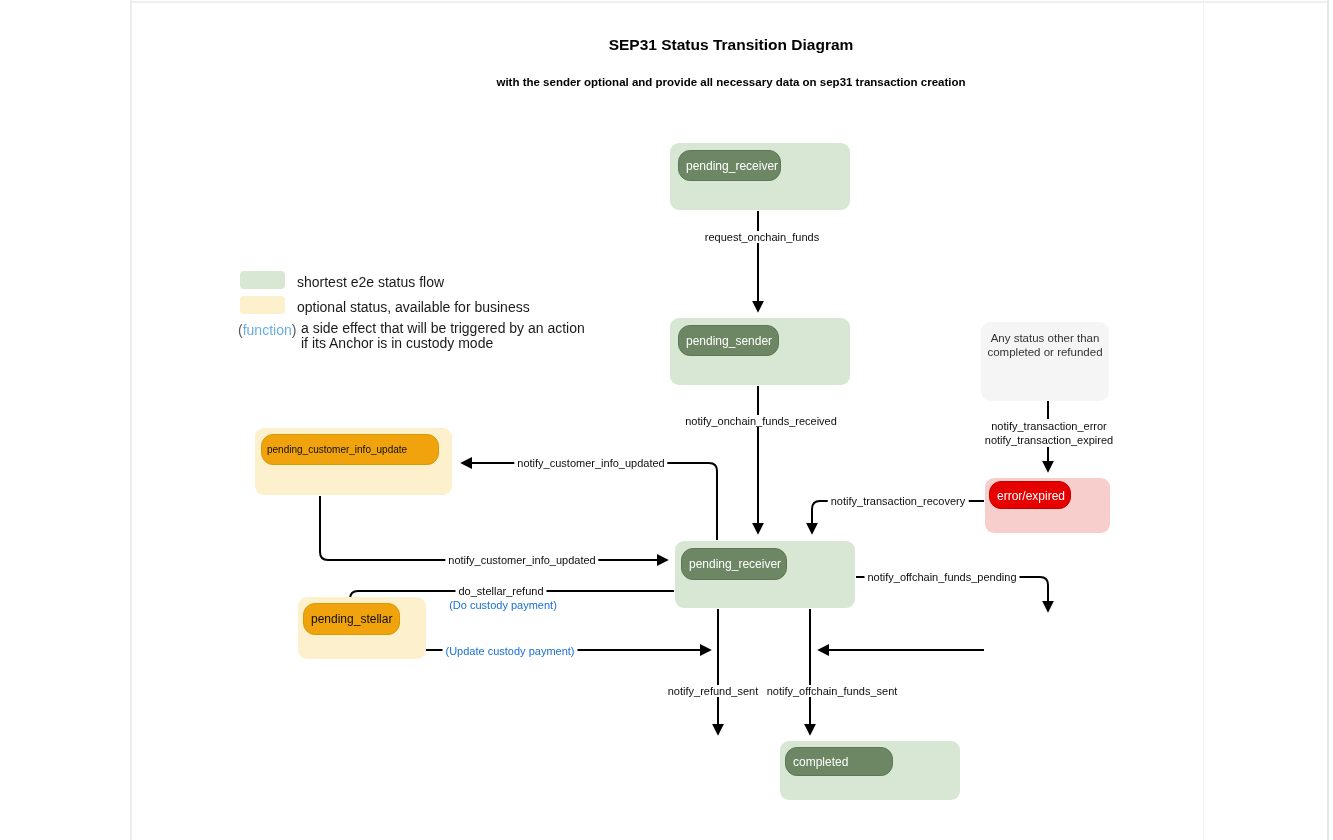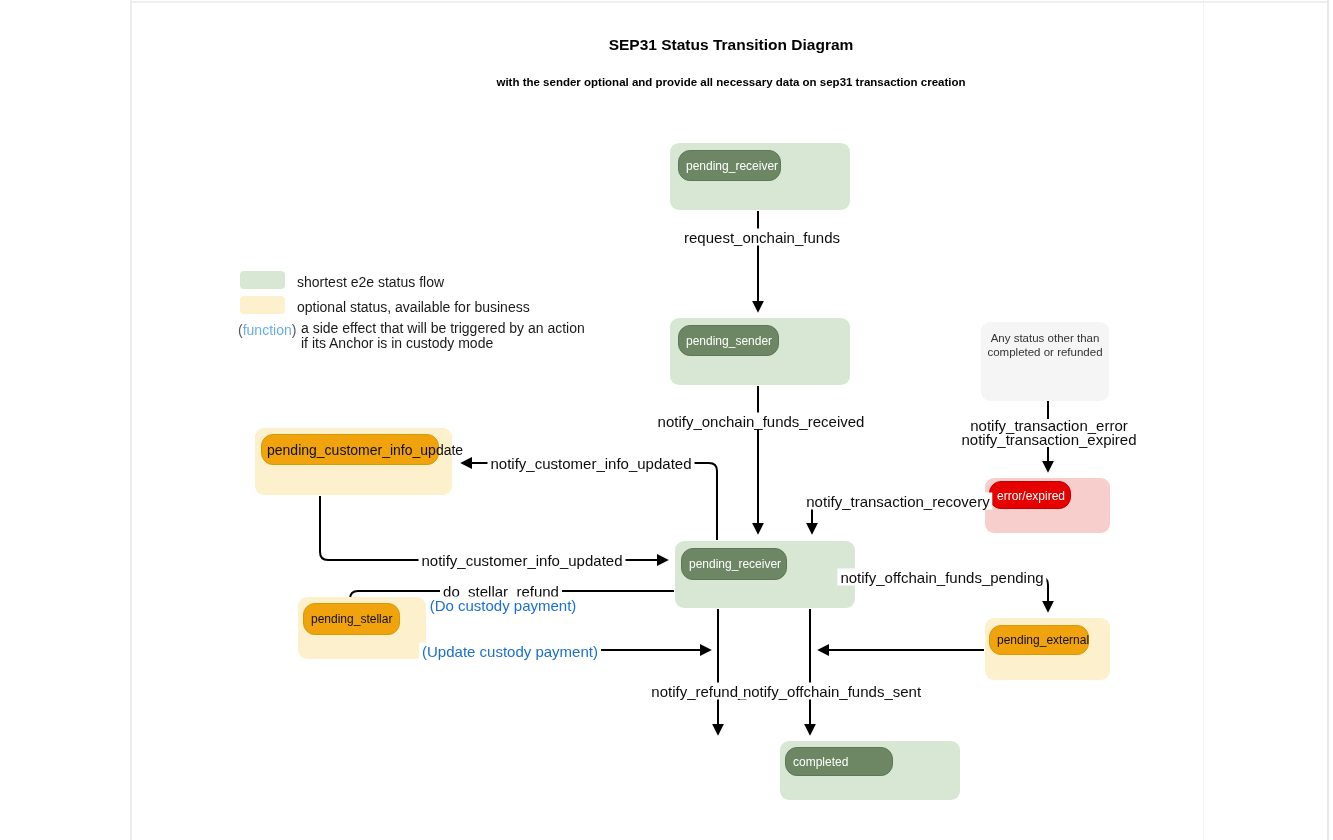--- a/index.html
+++ b/index.html
@@ -36,21 +36,21 @@
   .outer.gray{background:#f5f5f5;}
   .inner{position:absolute;border-radius:12px;font-size:12px;line-height:18px;
          padding:6px 0 0 7px;box-sizing:border-box;white-space:nowrap;}
   .inner.green{background:#6d8764;border:1px solid #5e7856;color:#fff;}
   .inner.orange{background:#f0a30c;border:1px solid #d79b00;color:#0f0f0f;}
   .inner.red{background:#e60000;border:1px solid #c40000;color:#fff;}
   .anytext{padding-top:9px;text-align:center;font-size:11.5px;line-height:14px;color:#333;}
 
   
   .elabel{position:absolute;transform:translate(-50%,-50%);background:#fff;
-          padding:0 3px;font-size:15px;white-space:nowrap;z-index:3;color:#0d0d0d;}
+          padding:0 3px;font-size:11px;white-space:nowrap;z-index:3;color:#0d0d0d;}
   .elabel.blue{color:#1a6fd4;}
   .elabel.twoline{text-align:center;line-height:14px;}
   svg.wires{position:absolute;left:0;top:0;z-index:2;}
   .node{z-index:2;}
 </style>
 </head>
 <body>
 
 <div class="canvas">
 
@@ -107,34 +107,31 @@
   <div class="outer gray node anytext" style="left:981px;top:322px;width:128px;height:70px;">
     <div>Any status other than</div>
     <div>completed or refunded</div>
   </div>
 
   <div class="outer pink node" style="left:985px;top:478px;width:125px;height:55px;">
     <div class="inner red" style="left:4px;top:3px;width:82px;height:28px;padding-top:5px;">error/expired</div>
   </div>
 
   <div class="outer yellow node" style="left:255px;top:428px;width:197px;height:67px;">
-    <div class="inner orange" style="left:6px;top:6px;width:178px;height:31px;font-size:14px;padding-left:5px;">pending_customer_info_update</div>
+    <div class="inner orange" style="left:6px;top:6px;width:178px;height:31px;font-size:10px;padding-left:5px;">pending_customer_info_update</div>
   </div>
 
   <div class="outer green node" style="left:675px;top:541px;width:180px;height:67px;">
     <div class="inner green" style="left:6px;top:7px;width:106px;height:32px;">pending_receiver</div>
   </div>
 
   <div class="outer yellow node" style="left:282px;top:597px;width:128px;height:62px;margin-left:16px;">
     <div class="inner orange" style="left:5px;top:6px;width:97px;height:32px;">pending_stellar</div>
   </div>
 
-  <div class="outer yellow node" style="left:985px;top:618px;width:125px;height:62px;">
-    <div class="inner orange" style="left:4px;top:7px;width:100px;height:30px;padding-top:5px;">pending_external</div>
-  </div>
 
 
   <div class="outer green node" style="left:780px;top:741px;width:180px;height:59px;">
     <div class="inner green" style="left:5px;top:6px;width:108px;height:29px;padding-top:5px;">completed</div>
   </div>
 
   <div class="elabel" style="left:762px;top:237px;">request_onchain_funds</div>
   <div class="elabel" style="left:761px;top:421px;">notify_onchain_funds_received</div>
   <div class="elabel" style="left:591px;top:463px;">notify_customer_info_updated</div>
   <div class="elabel" style="left:522px;top:560px;">notify_customer_info_updated</div>

